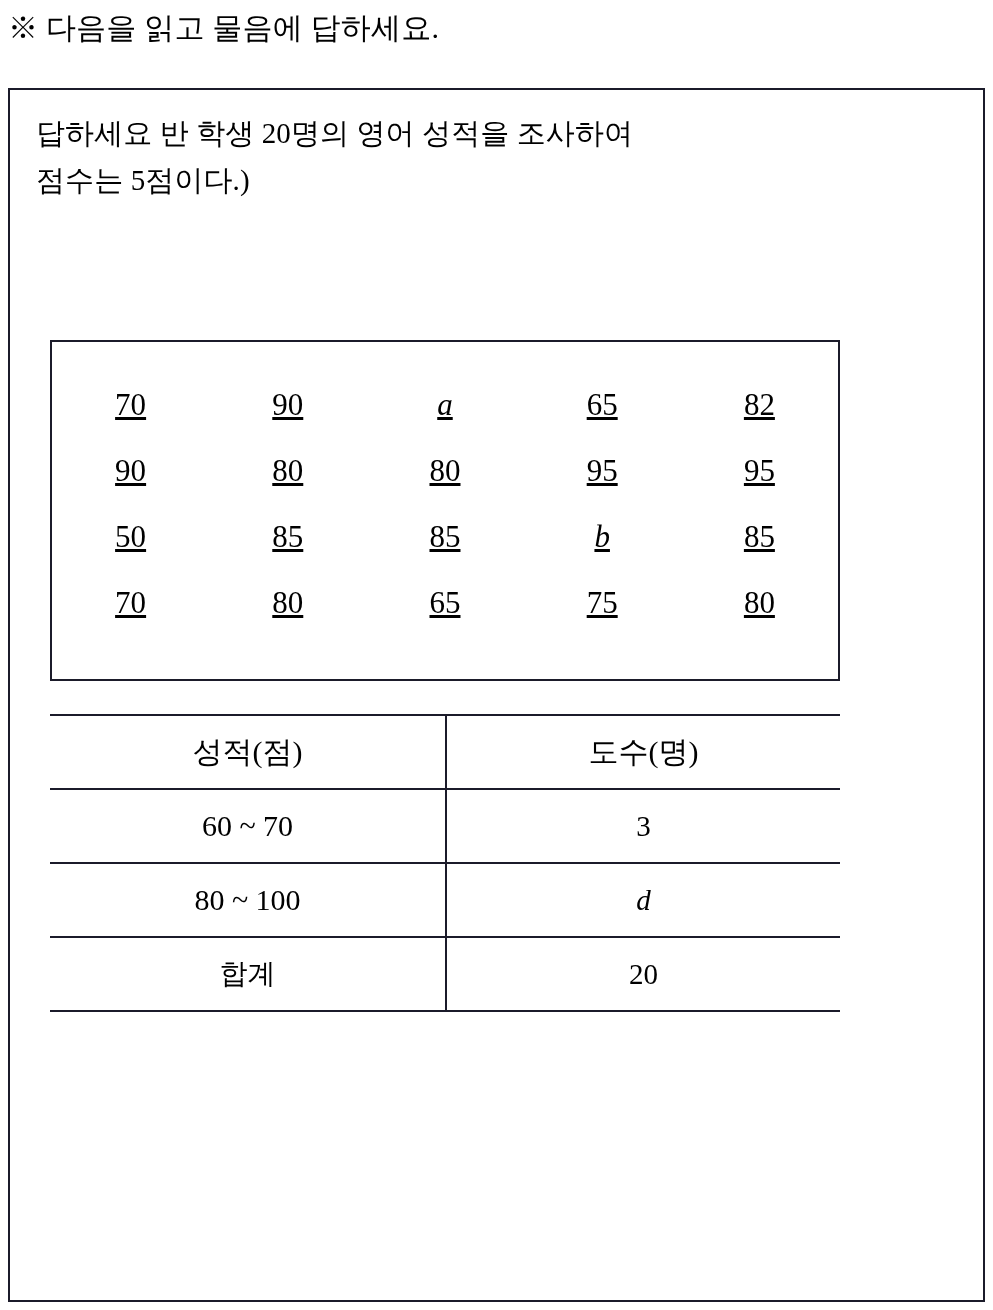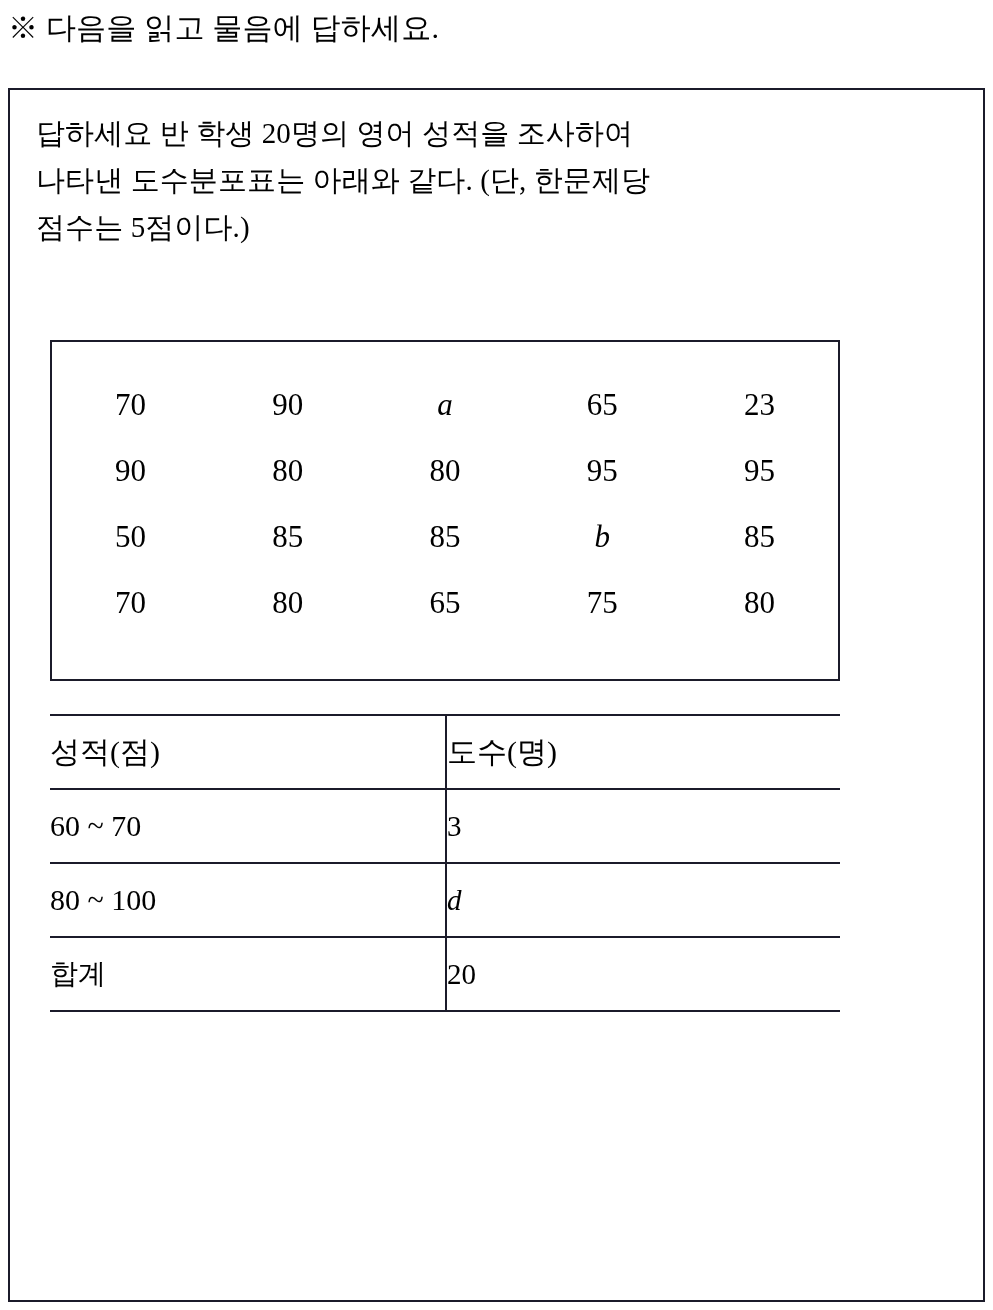--- a/index.html
+++ b/index.html
@@ -77,20 +77,21 @@
     width: 100%;
     display: grid;
     grid-template-columns: repeat(5, 1fr);
     row-gap: 0px;
     justify-items: center;
   }
   .scores-grid .cell {
     font-size: 31px;
     line-height: 66px;
     text-align: right;
+    text-decoration: underline;
   }
   .scores-grid .cell.i {
     font-style: italic;
   }
 
   
   .freq-table {
     position: absolute;
     left: 40px;
     top: 624px;
@@ -98,21 +99,21 @@
     border-collapse: collapse;
     table-layout: fixed;
   }
   .freq-table col.c1 { width: 396px; }
   .freq-table col.c2 { width: 394px; }
   .freq-table td, .freq-table th {
     border-top: 2px solid #1b1b2a;
     border-bottom: 2px solid #1b1b2a;
     padding: 0;
     height: 72px;
-    text-align: left;
+    text-align: center;
     font-weight: normal;
     font-size: 30px;
   }
   .freq-table tr td:first-child,
   .freq-table tr th:first-child {
     border-right: 2px solid #1b1b2a;
   }
   .freq-table tr + tr td {
     border-top: 1px solid #1b1b2a;
   }
@@ -144,31 +145,30 @@
 <div class="page">
 
   <div class="instruction">
     <span>※ 다음을 읽고 물음에 답하세요.</span>
   </div>
 
   <div class="passage-box">
 
     <div class="passage-text">
       <div class="line"><span>답하세요 반 학생 </span><span class="num">20</span><span>명의 영어 성적을 조사하여</span></div>
-      <div class="line">나타낸 도수분포표는 아래와 같다. (단, 한문제당</div>
       <div class="line"><span>점수는 </span><span class="num">5</span><span>점이다.)</span></div>
     </div>
 
     <div class="scores-box">
       <div class="scores-grid">
         <div class="cell">70</div>
         <div class="cell">90</div>
         <div class="cell i">a</div>
         <div class="cell">65</div>
-        <div class="cell">23</div>
+        <div class="cell">82</div>
 
         <div class="cell">90</div>
         <div class="cell">80</div>
         <div class="cell">80</div>
         <div class="cell">95</div>
         <div class="cell">95</div>
 
         <div class="cell">50</div>
         <div class="cell">85</div>
         <div class="cell">85</div>

